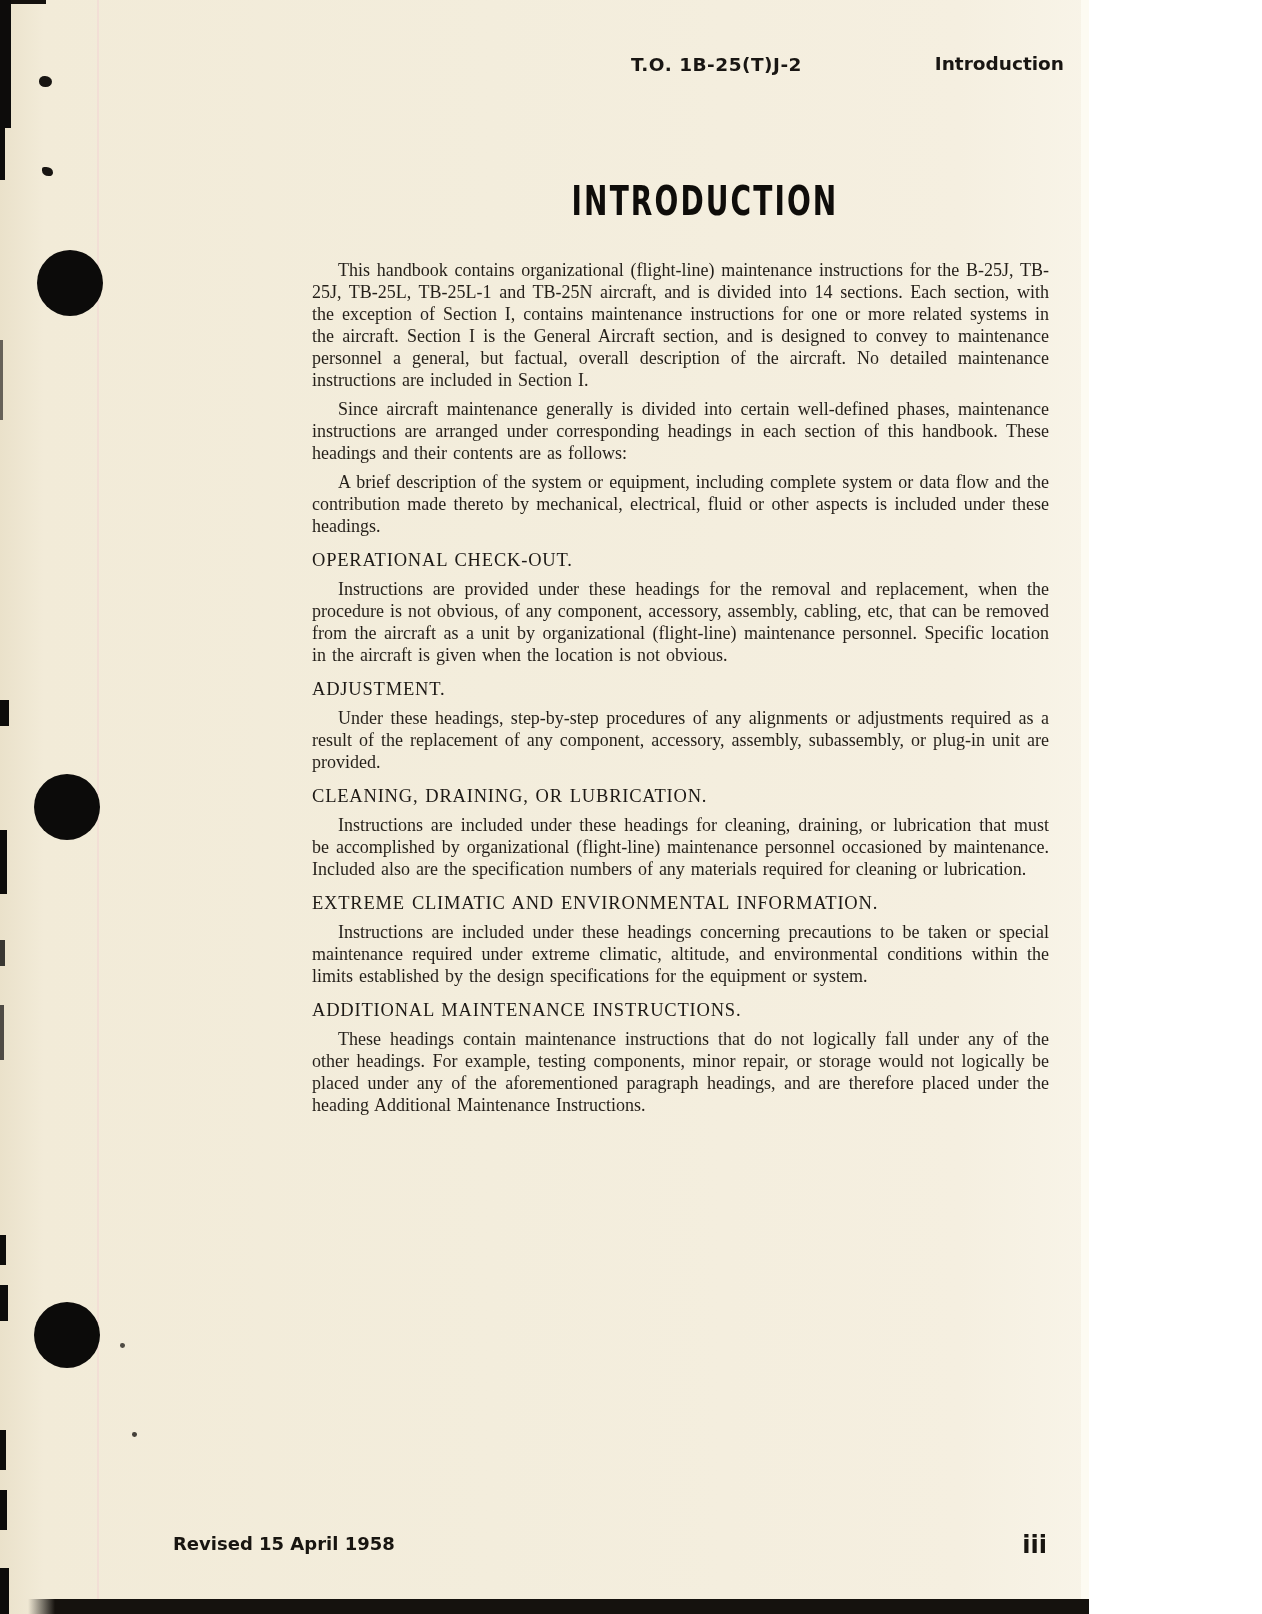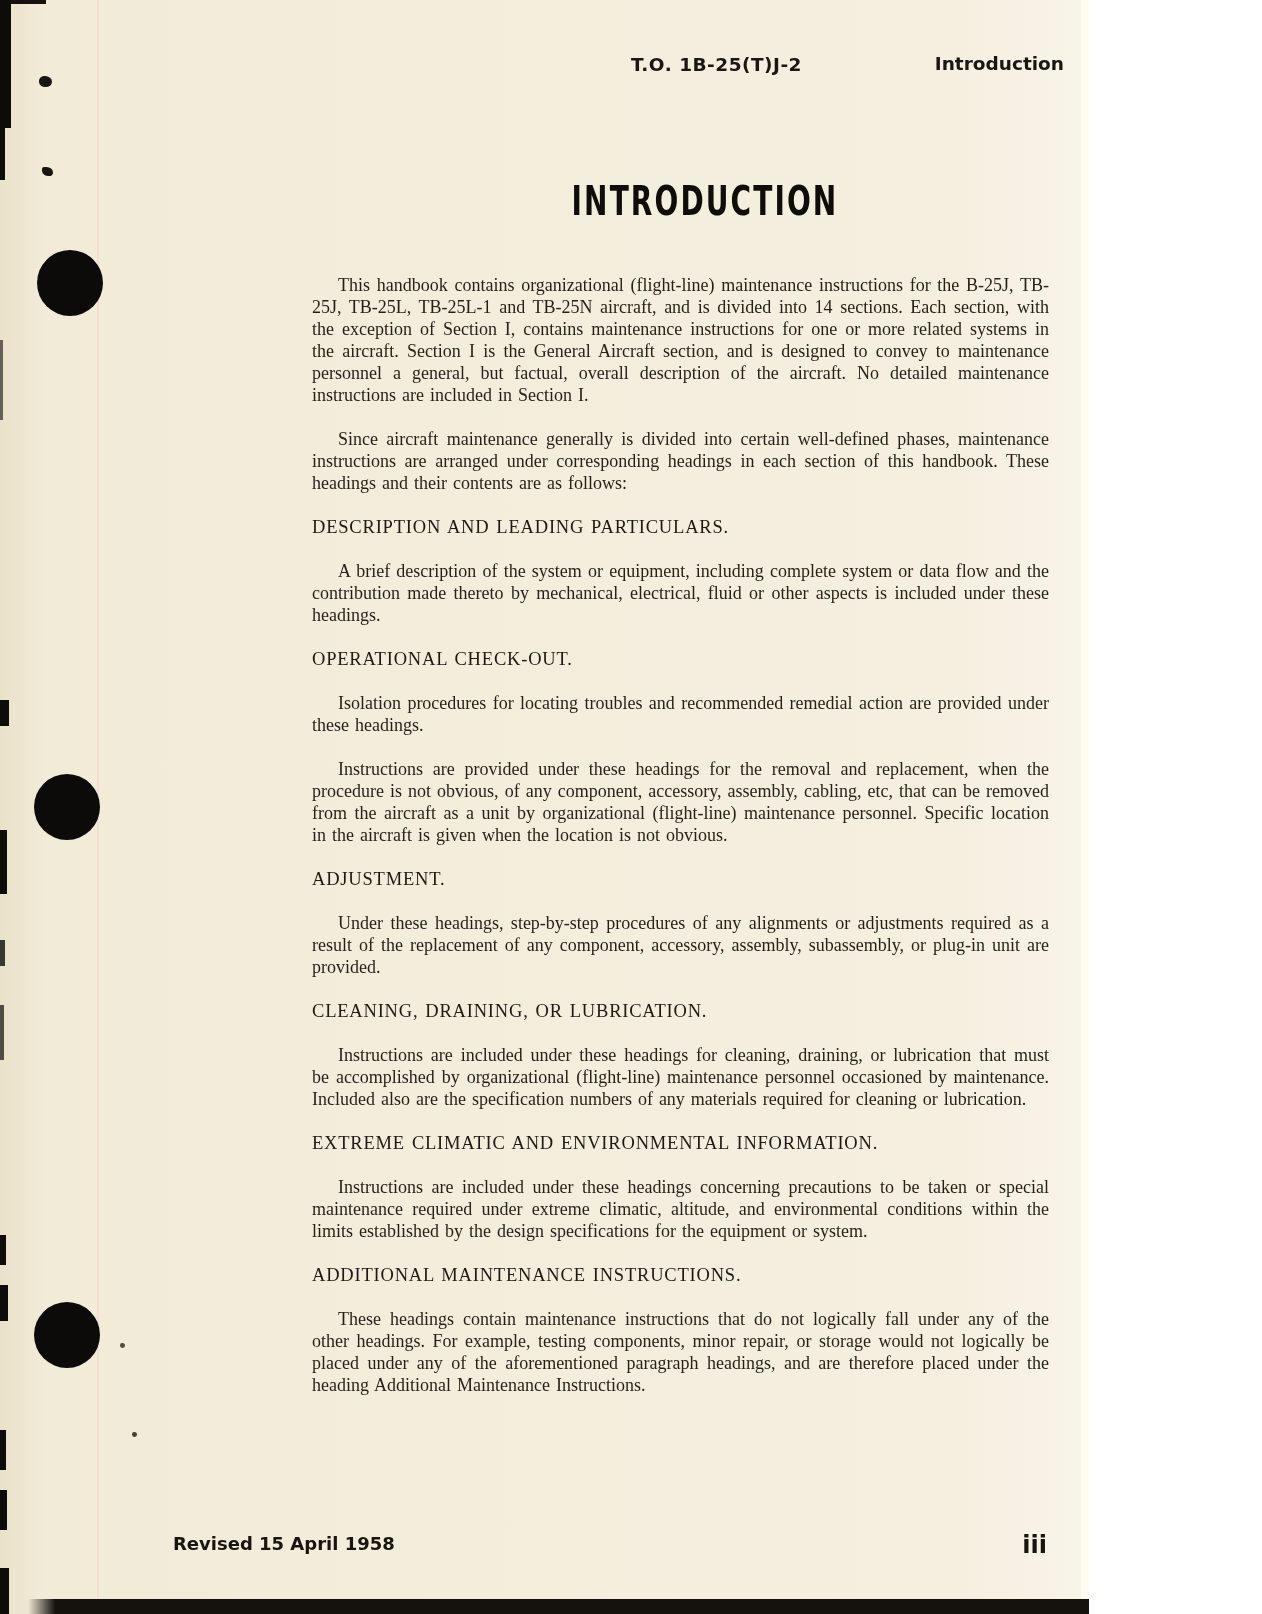--- a/index.html
+++ b/index.html
@@ -28,21 +28,21 @@
     line-height:40px; letter-spacing:3px; color:#0f0d0a;
     transform:scaleX(0.70); transform-origin:50% 50%;
     white-space:nowrap;
   }
   
   .content {
     position:absolute; top:252px; left:312px; width:737px;
     font-size:18px; line-height:22px; text-align:justify;
     word-spacing:1.5px; color:#241f19;
   }
-  .content p { margin:22px 0; text-indent:26px;font-family:Liberation Serif, serif; }
+  .content p { margin:7px 0; text-indent:26px;font-family:Liberation Serif, serif; }
   .content h2 {
     margin:12px 0 4px 0; font-size:18.5px; line-height:22px; font-weight:normal;
     letter-spacing:0.8px; color:#1d1915; text-indent:0; text-align:left;
   }
   
   .ftr-left {
     position:absolute; top:1533px; left:173px;
     font-family:"DejaVu Sans", sans-serif; font-weight:bold; font-size:18px;
     color:#181510;
   }
@@ -103,26 +103,24 @@
 
   <div class="hdr-center">T.O. 1B-25(T)J-2</div>
   <div class="hdr-right">Introduction</div>
 
   <div class="title">INTRODUCTION</div>
 
   <div class="content">
     <p>This handbook contains organizational (flight-line) maintenance instructions for the B-25J, TB-25J, TB-25L, TB-25L-1 and TB-25N aircraft, and is divided into 14 sections. Each section, with the exception of Section I, contains maintenance instructions for one or more related systems in the aircraft. Section I is the General Aircraft section, and is designed to convey to maintenance personnel a general, but factual, overall description of the aircraft. No detailed maintenance instructions are included in Section I.</p>
     <p>Since aircraft maintenance generally is divided into certain well-defined phases, maintenance instructions are arranged under corresponding headings in each section of this handbook. These headings and their contents are as follows:</p>
 
-    <h2>DESCRIPTION AND LEADING PARTICULARS.</h2>
     <p>A brief description of the system or equipment, including complete system or data flow and the contribution made thereto by mechanical, electrical, fluid or other aspects is included under these headings.</p>
 
     <h2>OPERATIONAL CHECK-OUT.</h2>
 
-    <p>Isolation procedures for locating troubles and recommended remedial action are provided under these headings.</p>
 
     <p>Instructions are provided under these headings for the removal and replacement, when the procedure is not obvious, of any component, accessory, assembly, cabling, etc, that can be removed from the aircraft as a unit by organizational (flight-line) maintenance personnel. Specific location in the aircraft is given when the location is not obvious.</p>
 
     <h2>ADJUSTMENT.</h2>
     <p>Under these headings, step-by-step procedures of any alignments or adjustments required as a result of the replacement of any component, accessory, assembly, subassembly, or plug-in unit are provided.</p>
 
     <h2>CLEANING, DRAINING, OR LUBRICATION.</h2>
     <p>Instructions are included under these headings for cleaning, draining, or lubrication that must be accomplished by organizational (flight-line) maintenance personnel occasioned by maintenance. Included also are the specification numbers of any materials required for cleaning or lubrication.</p>
 
     <h2>EXTREME CLIMATIC AND ENVIRONMENTAL INFORMATION.</h2>

